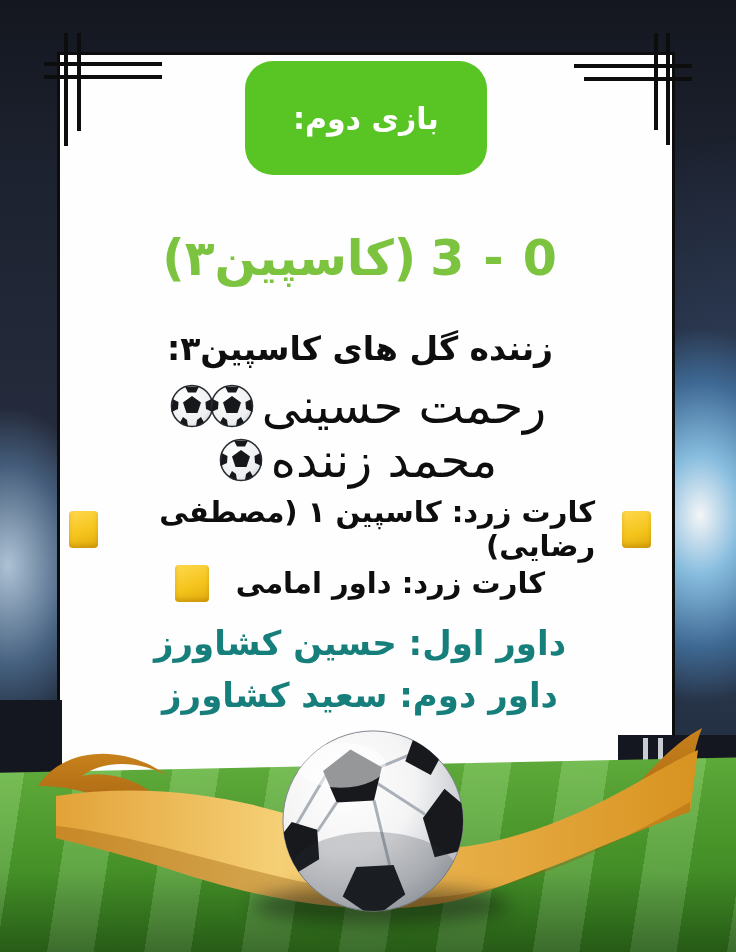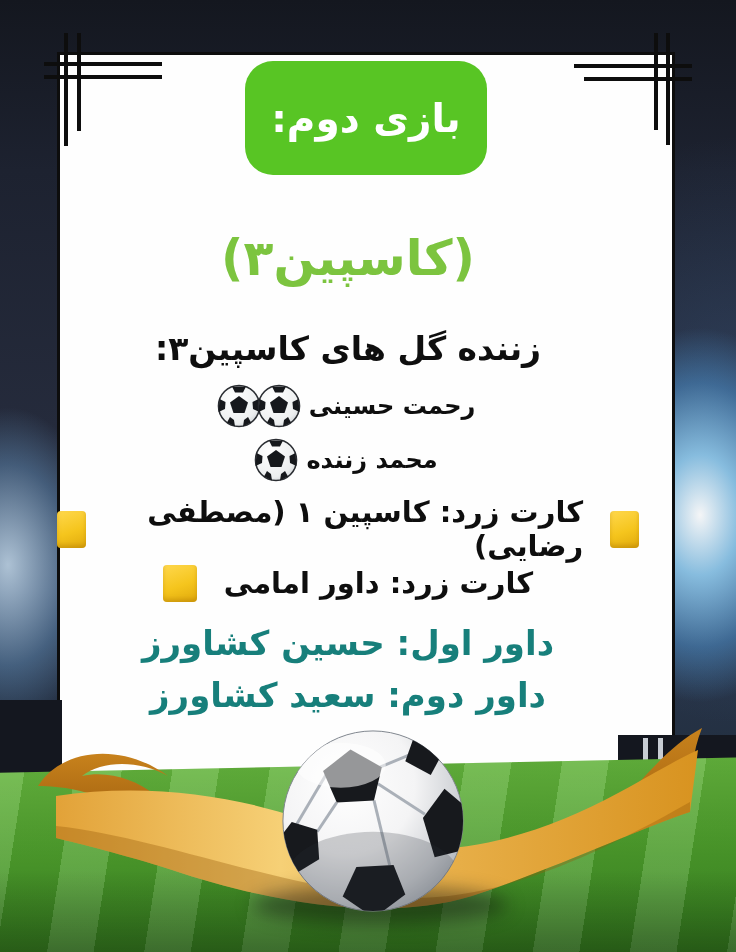--- a/index.html
+++ b/index.html
@@ -32,32 +32,32 @@
   .grass-shade{position:absolute;left:0;top:870px;width:736px;height:82px;z-index:8;
     background:linear-gradient(180deg,rgba(0,0,0,0),rgba(0,0,0,.28));}
   .ribbon{position:absolute;left:0;top:690px;width:736px;height:262px;z-index:9;}
   .ball-shadow{
     position:absolute;left:252px;top:886px;width:256px;height:38px;border-radius:50%;
     background:rgba(10,14,10,.45);filter:blur(9px);z-index:10;
   }
   .big-ball{position:absolute;left:280px;top:728px;width:186px;height:186px;z-index:11;}
   
   .content{position:absolute;left:57px;top:52px;width:618px;z-index:6;}
-  .row{position:absolute;left:0;width:582px;display:flex;justify-content:center;align-items:center;direction:ltr;}
+  .row{position:absolute;left:12px;width:582px;display:flex;justify-content:center;align-items:center;direction:ltr;}
   .badge{
     position:absolute;left:188px;top:9px;width:242px;height:114px;border-radius:28px;
     background:#58c524;display:flex;align-items:center;justify-content:center;
   }
-  .badge span{color:#fff;font-size:39px;font-weight:800;}
+  .badge span{color:#fff;font-size:30px;font-weight:800;}
   .score-row{top:160px;height:92px;gap:14px;}
   .score-row span{color:#7cc43f;font-size:49px;font-weight:800;letter-spacing:1px;}
   .heading-row{top:268px;height:56px;}
   .heading-row span{color:#0e0e0e;font-size:33px;font-weight:800;}
   .scorer-row{height:52px;gap:8px;}
-  .scorer-row .name{color:#0e0e0e;font-size:24px;font-weight:700;}
+  .scorer-row .name{color:#0e0e0e;font-size:48px;font-weight:400;}
   .balls{display:flex;align-items:center;}
   .mini-ball{width:44px;height:44px;display:block;margin-left:-4px;}
   .card-row{height:50px;gap:27px;}
   .card-row .ctext{color:#0e0e0e;font-size:29px;font-weight:800;}
   .ycard{
     width:34px;height:37px;border-radius:4px;display:inline-block;
     background:linear-gradient(160deg,#ffd84d 0%, #f5c51d 55%, #e0a90c 100%);
     box-shadow:inset 0 -3px 4px rgba(160,110,0,.35);
   }
   .ref-row{height:52px;}
@@ -82,20 +82,21 @@
   <div class="orn" style="left:666px;top:33px;width:4px;height:112px"></div>
 
   <div class="content">
 
     <div class="badge">
       <span dir="rtl">بازی دوم:</span>
     </div>
 
     <div class="row score-row">
       <span dir="rtl">(کاسپین۳)</span>
+      <span dir="ltr">3 - 0</span>
     </div>
 
     <div class="row heading-row">
       <span dir="rtl">زننده گل های کاسپین۳:</span>
     </div>
 
     <div class="row scorer-row" style="top:328px">
       <span class="balls">
           <svg class="mini-ball" viewBox="0 0 44 44">
       <circle cx="22" cy="22" r="20.5" fill="url(#miniShade)" stroke="#2a2d32" stroke-width="1.6"></circle>

